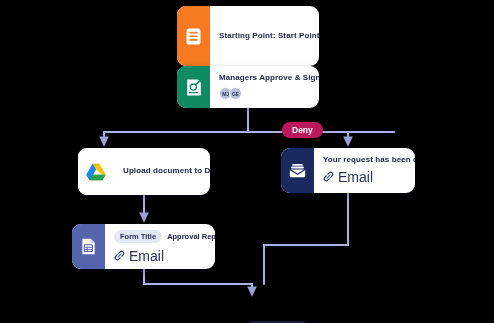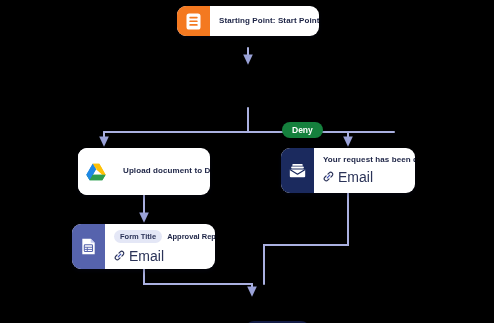--- a/index.html
+++ b/index.html
@@ -61,21 +61,21 @@
     white-space: nowrap;
   }
   .node-sub {
     font-size: 8.5px;
     color: #3a4263;
     line-height: 1.1;
     white-space: nowrap;
   }
 
   
-  #node-start { left: 177px; top: 6px; width: 142px; height: 30px; }
+  #node-start { left: 177px; top: 6px; width: 142px; height: 60px; }
   #node-start .node-icon { background: #f47920; }
 
   
   #node-sign { left: 177px; top: 66px; width: 142px; height: 42px; }
   #node-sign .node-icon { background: #0f8a62; }
   .avatars { display: flex; align-items: center; }
   .avatar {
     width: 11px; height: 11px;
     border-radius: 50%;
     background: #b9c0de;
@@ -151,21 +151,21 @@
     border-radius: 11px;
     padding: 3px 10px;
     font-size: 8.5px;
     font-weight: bold;
     color: #ffffff;
     white-space: nowrap;
     box-shadow: 0 1px 3px rgba(0,0,0,.3);
     cursor: pointer;
   }
   #pill-approve { left: 166px; top: 122px; background: #21c063; }
-  #pill-deny    { left: 282px; top: 122px; background: #15803d; }
+  #pill-deny    { left: 282px; top: 122px; background: #be185d; }
 
   
   #node-end {
     position: absolute;
     left: 245px; top: 298px;
     display: flex;
     align-items: center;
     gap: 18px;
     background: #131c45;
     border-radius: 9px;
@@ -224,20 +224,38 @@
         <rect x="3.3" y="3.7" width="8.4" height="1.7" rx="0.85" fill="#f47920"></rect>
         <rect x="3.3" y="7.4" width="8.4" height="1.7" rx="0.85" fill="#f47920"></rect>
         <rect x="3.3" y="11.1" width="8.4" height="1.7" rx="0.85" fill="#f47920"></rect>
       </svg>
     </div>
     <div class="node-body">
       <div class="node-title">Starting Point: Start Point</div>
     </div>
   </div>
 
+  <div class="node" id="node-sign">
+    <div class="node-icon">
+      <svg width="16" height="17" viewBox="0 0 16 17" aria-hidden="true">
+        <path d="M1.2,0.6 H11.6 L14.8,3.8 V16.4 H1.2 Z" fill="#ffffff"></path>
+        <path d="M11.6,0.6 V3.8 H14.8 Z" fill="#cfe9df"></path>
+        <circle cx="7.4" cy="8.1" r="3.1" fill="none" stroke="#0f8a62" stroke-width="1.3"></circle>
+        <path d="M9.6,5.9 L13.0,2.6" stroke="#0f8a62" stroke-width="1.5" stroke-linecap="round"></path>
+        <path d="M3.3,13.6 H11.4" stroke="#0f8a62" stroke-width="1.3" stroke-linecap="round"></path>
+      </svg>
+    </div>
+    <div class="node-body">
+      <div class="node-title">Managers Approve &amp; Sign</div>
+      <div class="avatars">
+        <div class="avatar">MJ</div>
+        <div class="avatar">GE</div>
+      </div>
+    </div>
+  </div>
 
 
   <div class="pill" id="pill-deny">
     <span>Deny</span>
   </div>
 
   <div class="node" id="node-drive">
     <div class="node-icon">
       <svg width="20" height="18" viewBox="0 0 20 18" aria-hidden="true">
         <path d="M6.7,0.8 L13.3,0.8 L19.6,11.7 L16.3,11.7 Z" fill="#ffc107"></path>

